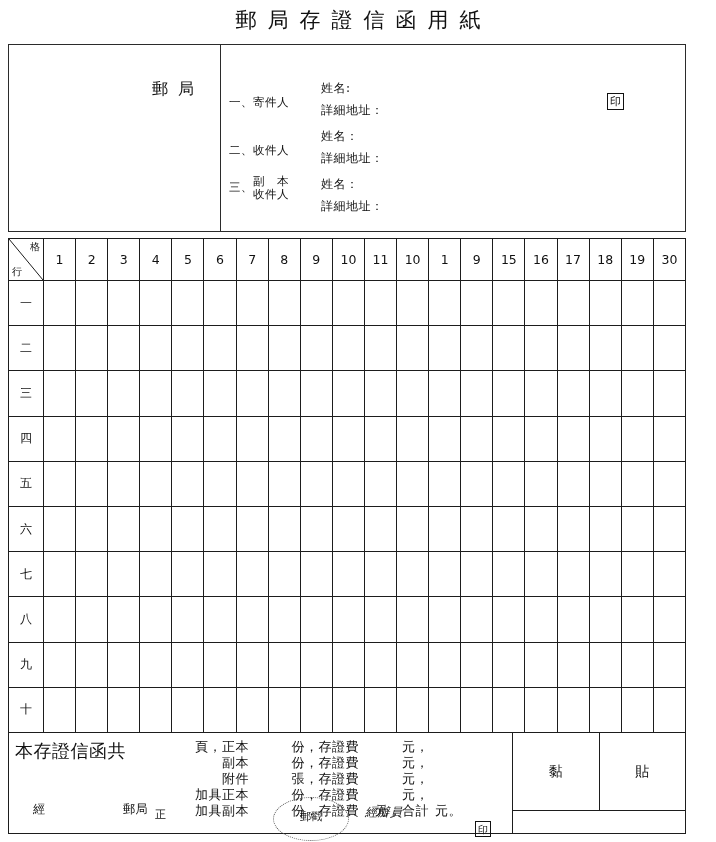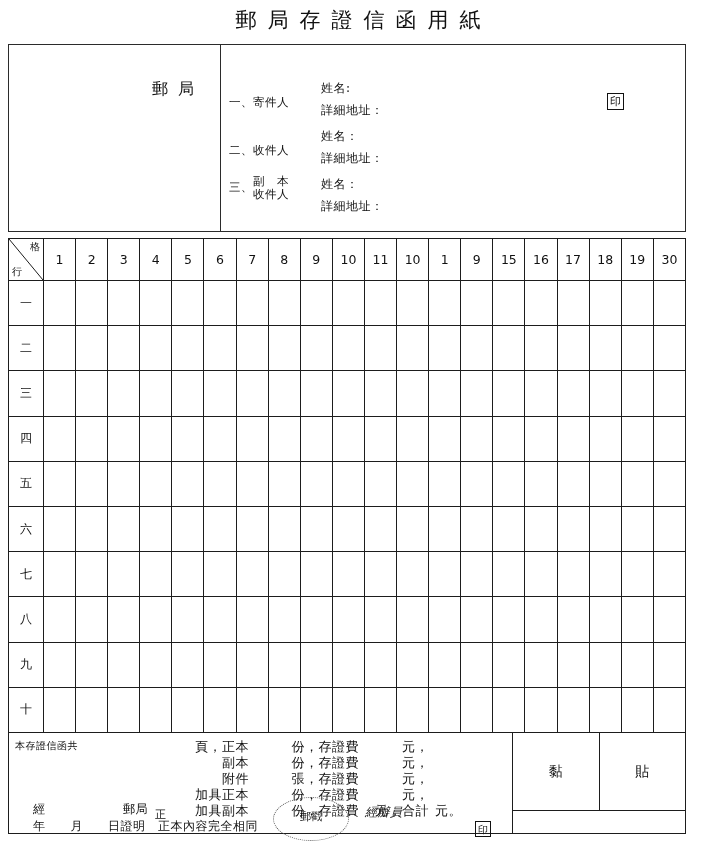--- a/index.html
+++ b/index.html
@@ -194,21 +194,21 @@
     left: 0; top: 0;
     width: 504px;
     height: 100%;
     border-right: 1px solid #1d1d1d;
     box-sizing: border-box;
   }
   #fee-intro {
     position: absolute;
     left: 6px;
     top: 6px;
-    font-size: 10px;
+    font-size: 18px;
     letter-spacing: 0.5px;
   }
   #fee-lines {
     position: absolute;
     left: 130px;
     top: 6px;
     font-size: 13px;
   }
   .fee-row {
     display: flex;
@@ -650,21 +650,20 @@
       </div>
 
     <div id="bottom-row">
       <span class="b-item" style="left:18px; top:0;">經</span>
       <span class="b-item" style="left:108px; top:0;">郵局</span>
       <span class="b-item" style="left:140px; top:6px; font-size:11px;">正</span>
       <div id="postmark-circle">
         <span>郵戳</span>
       </div>
       <span class="b-item" style="left:350px; top:3px;font-style:italic;">經辦員</span>
-      <div id="clerk-line2">年　　月　　日證明　正本內容完全相同</div>
       <div id="seal-box-bottom">印</div>
     </div>
   </div>
 
   <div id="summary-right">
     <div id="paste-row">
       <div class="paste-cell">黏</div>
       <div class="paste-cell">貼</div>
     </div>
     <div id="paste-footer"></div>

